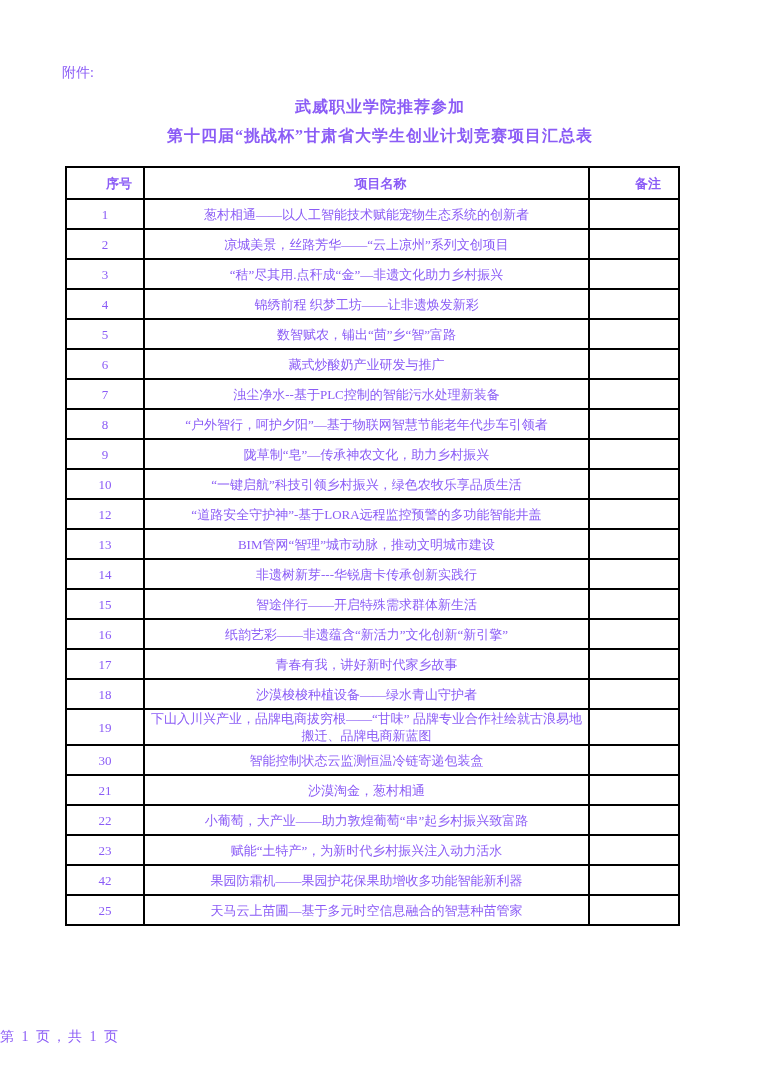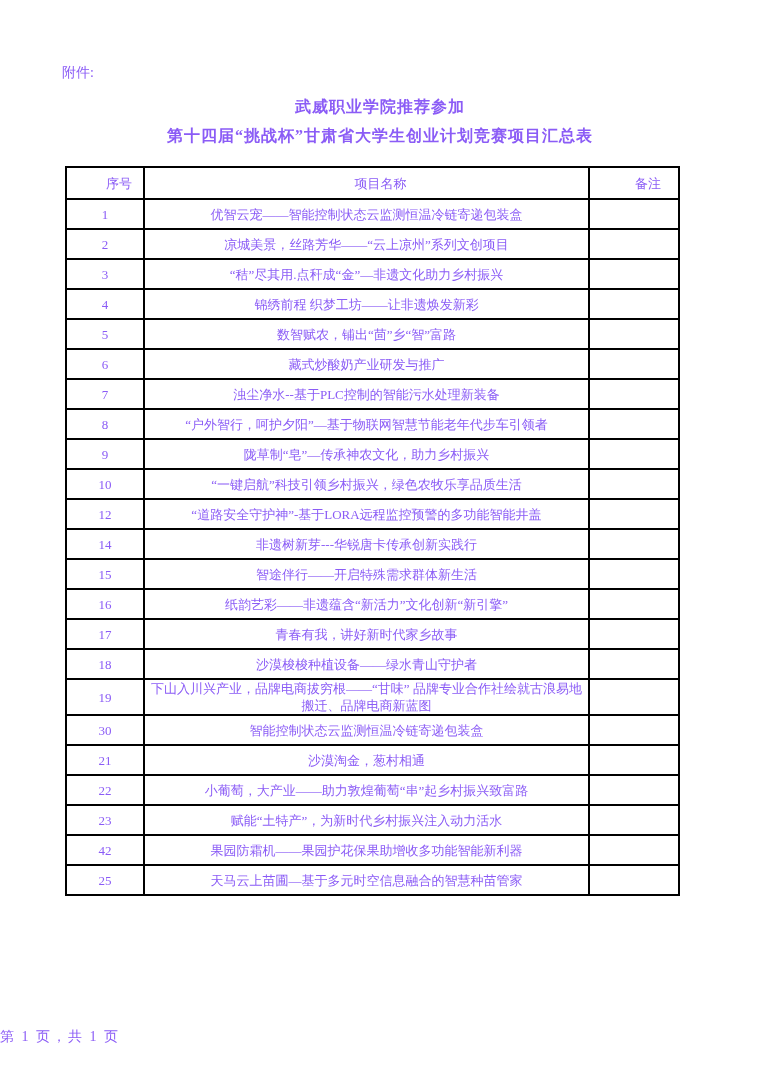--- a/index.html
+++ b/index.html
@@ -44,21 +44,21 @@
   .summary th, .summary td {
     border: 2px solid #000000;
     text-align: center;
     vertical-align: middle;
     padding: 0 4px;
     font-size: 13px;
     line-height: 17px;
     overflow: hidden;
   }
   .summary th {
-    font-weight: normal;
+    font-weight: bold;
     height: 30px;
     padding-left: 32px;
   }
   .summary td {
     height: 28px;
   }
   .col-no  { width: 40px; }
   .col-rmk { width: 52px; }
   .footer {
     position: absolute;
@@ -85,21 +85,21 @@
     <thead>
       <tr>
         <th class="col-no">序号</th>
         <th>项目名称</th>
         <th class="col-rmk">备注</th>
       </tr>
     </thead>
     <tbody>
         <tr>
           <td class="col-no">1</td>
-          <td>优智云宠——智能控制状态云监测恒温冷链寄递包装盒</td>
+          <td>葱村相通——以人工智能技术赋能宠物生态系统的创新者</td>
           <td class="col-rmk"></td>
         </tr>
         <tr>
           <td class="col-no">2</td>
           <td>凉城美景，丝路芳华——“云上凉州”系列文创项目</td>
           <td class="col-rmk"></td>
         </tr>
         <tr>
           <td class="col-no">3</td>
           <td>“秸”尽其用.点秆成“金”—非遗文化助力乡村振兴</td>
@@ -139,20 +139,25 @@
           <td class="col-no">10</td>
           <td>“一键启航”科技引领乡村振兴，绿色农牧乐享品质生活</td>
           <td class="col-rmk"></td>
         </tr>
         <tr>
           <td class="col-no">12</td>
           <td>“道路安全守护神”-基于LORA远程监控预警的多功能智能井盖</td>
           <td class="col-rmk"></td>
         </tr>
         <tr>
+          <td class="col-no">13</td>
+          <td>BIM管网“智理”城市动脉，推动文明城市建设</td>
+          <td class="col-rmk"></td>
+        </tr>
+        <tr>
           <td class="col-no">14</td>
           <td>非遗树新芽---华锐唐卡传承创新实践行</td>
           <td class="col-rmk"></td>
         </tr>
         <tr>
           <td class="col-no">15</td>
           <td>智途伴行——开启特殊需求群体新生活</td>
           <td class="col-rmk"></td>
         </tr>
         <tr>

